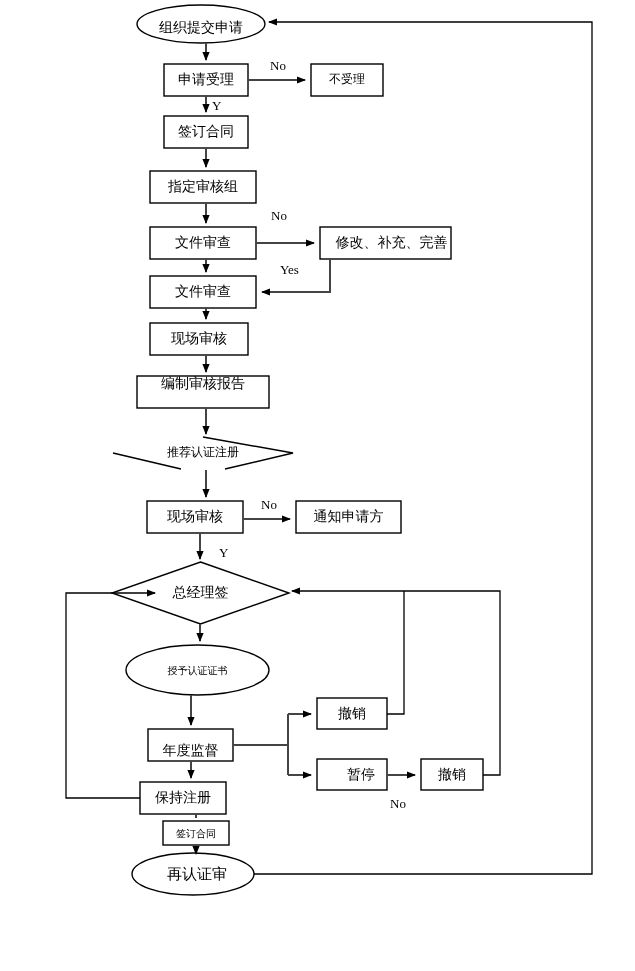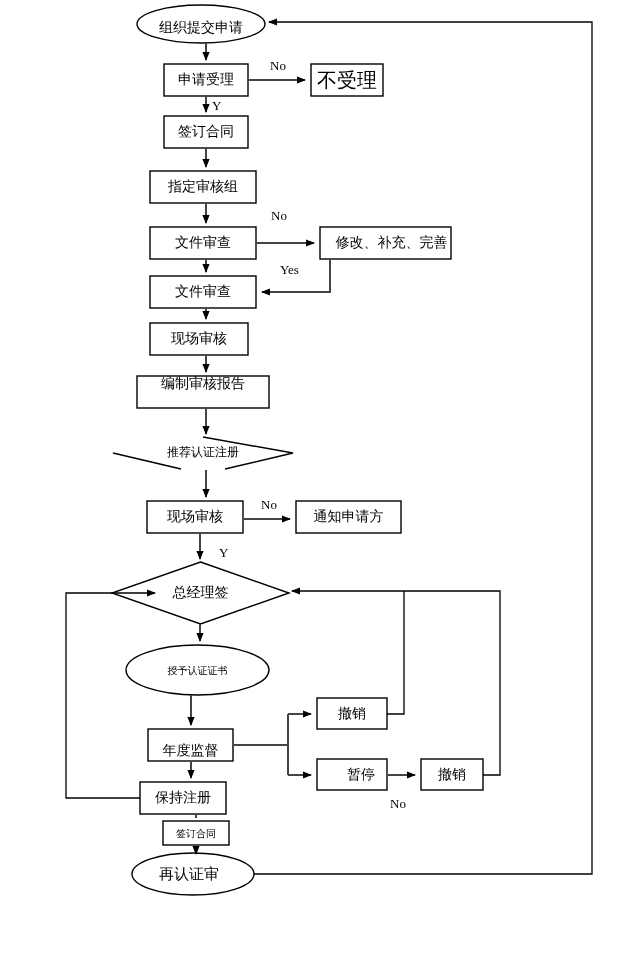--- a/index.html
+++ b/index.html
@@ -117,34 +117,34 @@
       <div class="lbl" style="left: 212px; top: 98px;">Y</div>
       <div class="lbl" style="left: 271px; top: 208px;">No</div>
       <div class="lbl" style="left: 280px; top: 262px;">Yes</div>
       <div class="lbl" style="left: 261px; top: 497px;">No</div>
       <div class="lbl" style="left: 219px; top: 545px;">Y</div>
       <div class="lbl" style="left: 390px; top: 796px;">No</div>
     </div>
   <div id="texts">
       <div class="nodeText" style="left: 137px; top: 5px; width: 128px; height: 46px; font-size: 14px;">组织提交申请</div>
       <div class="nodeText" style="left: 164px; top: 64px; width: 84px; height: 32px; font-size: 14px;">申请受理</div>
-      <div class="nodeText" style="left: 311px; top: 64px; width: 72px; height: 32px; font-size: 20px;">不受理</div>
+      <div class="nodeText" style="left: 311px; top: 64px; width: 72px; height: 32px; font-size: 12px;">不受理</div>
       <div class="nodeText" style="left: 164px; top: 116px; width: 84px; height: 32px; font-size: 14px;">签订合同</div>
       <div class="nodeText" style="left: 150px; top: 171px; width: 106px; height: 32px; font-size: 14px;">指定审核组</div>
       <div class="nodeText" style="left: 150px; top: 227px; width: 106px; height: 32px; font-size: 14px;">文件审查</div>
       <div class="nodeText" style="left: 320px; top: 227px; width: 131px; height: 32px; font-size: 14px; padding-left: 6px;">修改、补充、完善</div>
       <div class="nodeText" style="left: 150px; top: 276px; width: 106px; height: 32px; font-size: 14px;">文件审查</div>
       <div class="nodeText" style="left: 150px; top: 323px; width: 98px; height: 32px; font-size: 14px;">现场审核</div>
       <div class="nodeText" style="left: 137px; top: 376px; width: 132px; height: 16px; font-size: 14px;">编制审核报告</div>
       <div class="nodeText" style="left: 113px; top: 437px; width: 180px; height: 32px; font-size: 12px;">推荐认证注册</div>
       <div class="nodeText" style="left: 147px; top: 501px; width: 96px; height: 32px; font-size: 14px;">现场审核</div>
       <div class="nodeText" style="left: 296px; top: 501px; width: 105px; height: 32px; font-size: 14px;">通知申请方</div>
       <div class="nodeText" style="left: 112px; top: 562px; width: 177px; height: 62px; font-size: 14px;">总经理签</div>
       <div class="nodeText" style="left: 126px; top: 645px; width: 143px; height: 50px; font-size: 10px;">授予认证证书</div>
       <div class="nodeText" style="left: 148px; top: 729px; width: 85px; height: 44px; font-size: 14px;">年度监督</div>
       <div class="nodeText" style="left: 317px; top: 698px; width: 70px; height: 31px; font-size: 14px;">撤销</div>
       <div class="nodeText" style="left: 317px; top: 759px; width: 56px; height: 31px; font-size: 14px; margin-left: 16px;">暂停</div>
       <div class="nodeText" style="left: 421px; top: 759px; width: 62px; height: 31px; font-size: 14px;">撤销</div>
       <div class="nodeText" style="left: 140px; top: 782px; width: 86px; height: 32px; font-size: 14px;">保持注册</div>
       <div class="nodeText" style="left: 163px; top: 821px; width: 66px; height: 24px; font-size: 10px;">签订合同</div>
-      <div class="nodeText" style="left: 128px; top: 853px; width: 122px; height: 42px; font-size: 15px;">再认证审</div>
+      <div class="nodeText" style="left: 136px; top: 853px; width: 122px; height: 42px; font-size: 15px;">再认证审</div>
     </div>
 </div>
 
 </body></html>

